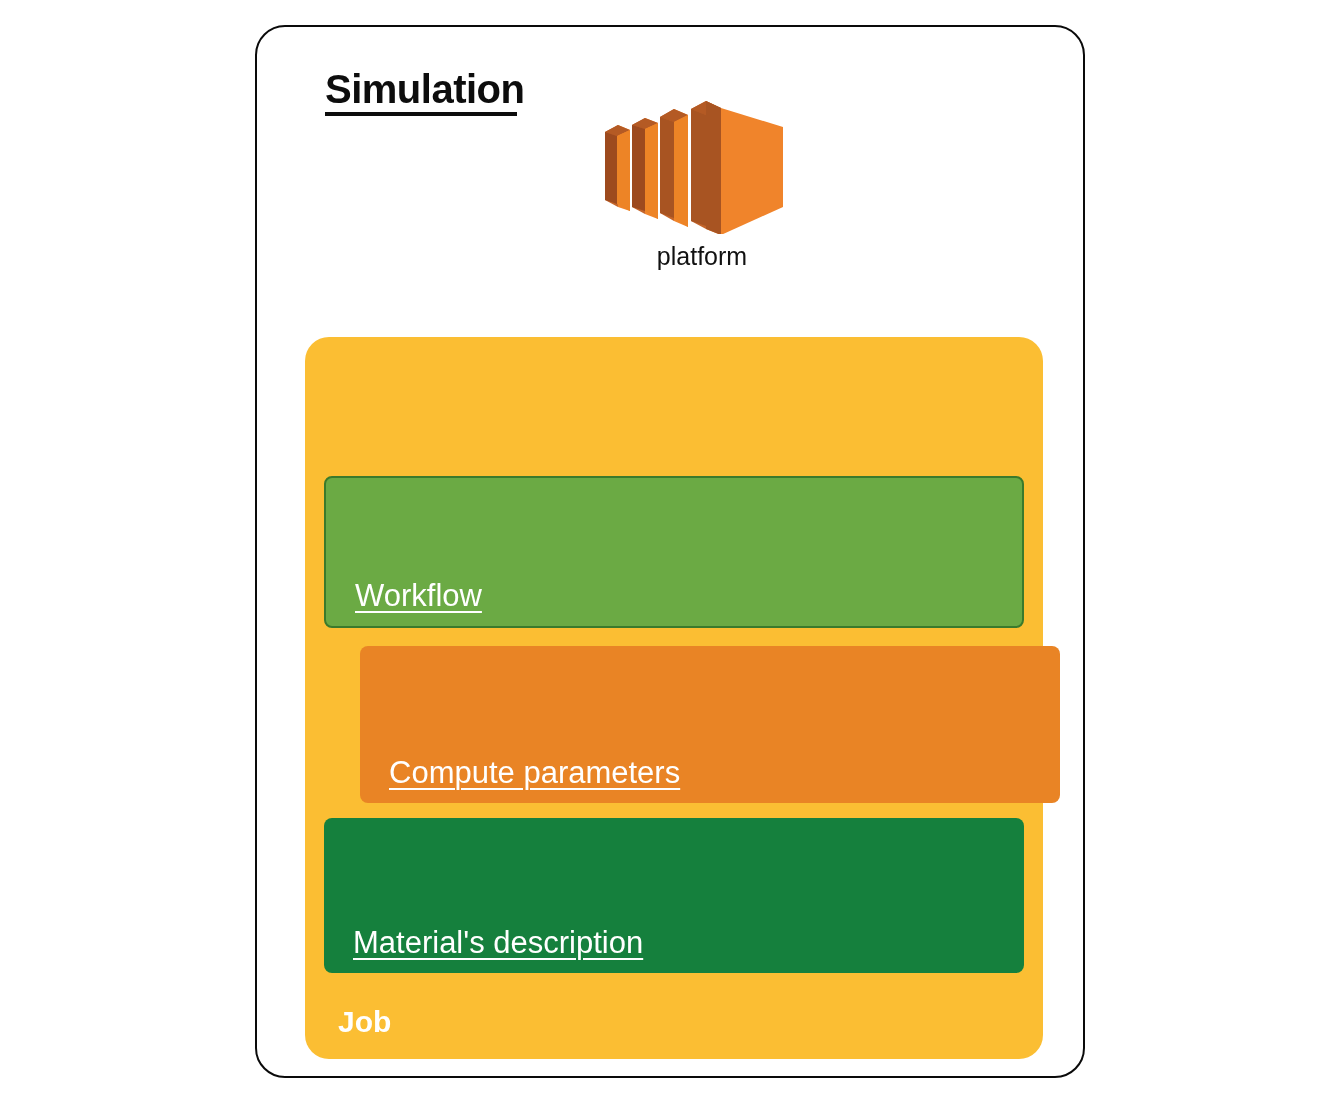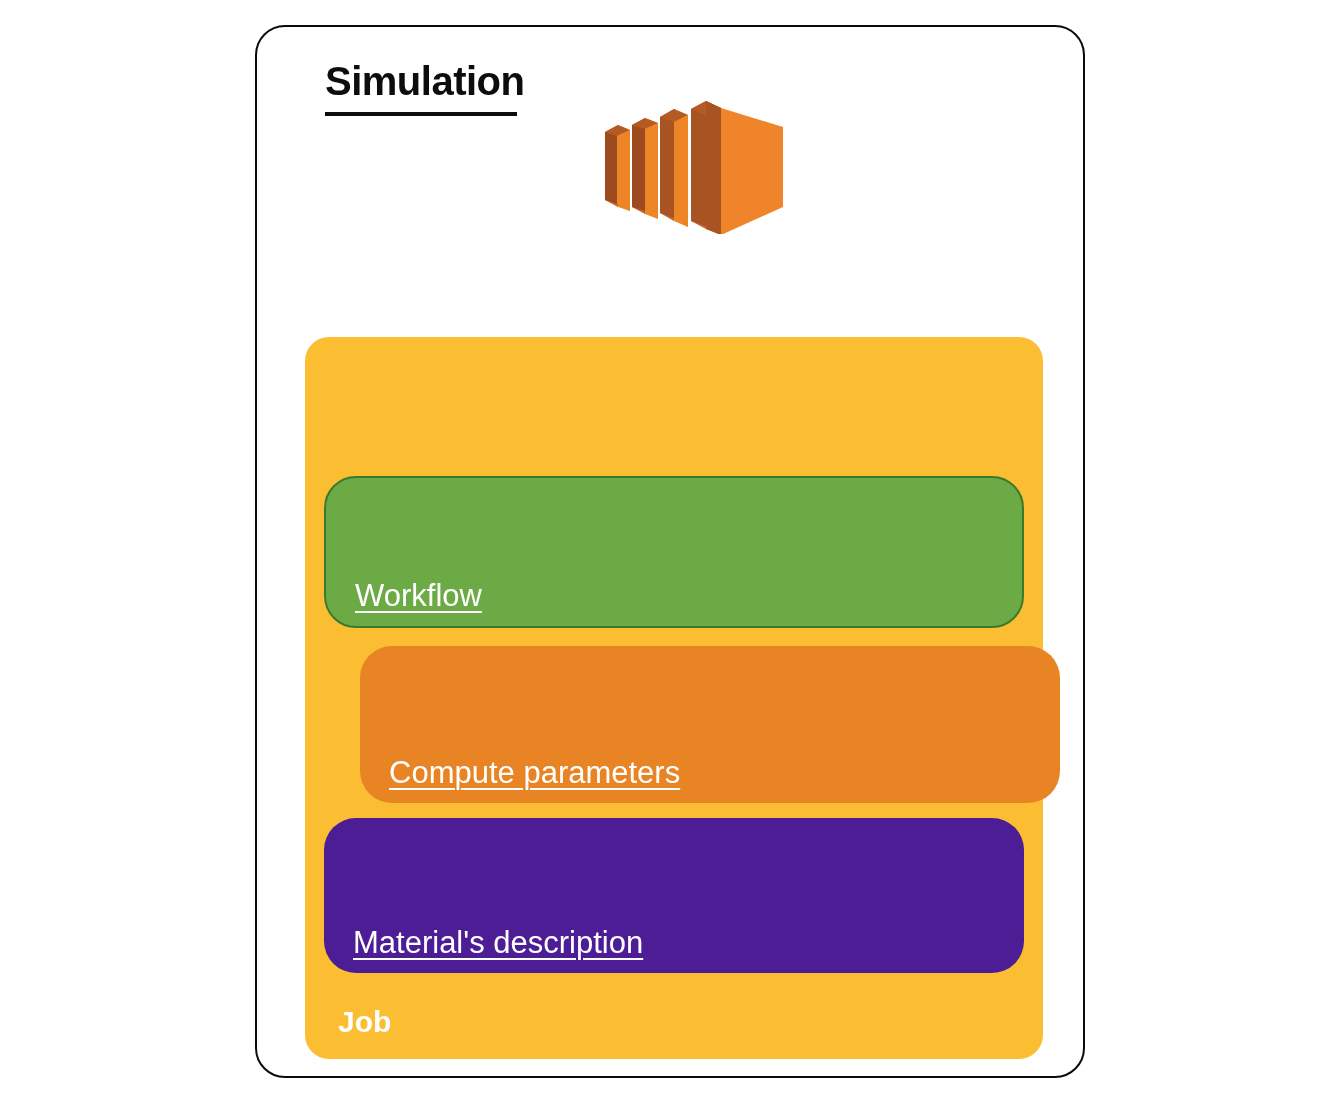--- a/index.html
+++ b/index.html
@@ -34,21 +34,21 @@
     box-sizing: border-box;
     background: #ffffff;
     border: 2px solid #0a0a0a;
     border-radius: 30px;
   }
 
   
   .sim-title {
     position: absolute;
     left: 68px;
-    top: 32px;
+    top: 40px;
     font-size: 40px;
     font-weight: bold;
     color: #0d0d0d;
     letter-spacing: -0.5px;
     white-space: nowrap;
   }
   .sim-title-underline {
     position: absolute;
     left: 68px;
     top: 85px;
@@ -101,21 +101,21 @@
     text-decoration-thickness: 2.5px;
     white-space: nowrap;
   }
 
   
   .layer {
     position: absolute;
     left: 19px;
     width: 700px;
     box-sizing: border-box;
-    border-radius: 32px;
+    border-radius: 8px;
   }
   .layer-label {
     position: absolute;
     left: 29px;
     bottom: 12px;
     font-size: 31px;
     font-weight: normal;
     color: #ffffff;
     text-decoration: underline;
     text-underline-offset: 5px;
@@ -131,21 +131,21 @@
   }
   .layer-compute {
     top: 309px;
     height: 157px;
     background: #E98425;
     margin-left: 36px;
   }
   .layer-material {
     top: 481px;
     height: 155px;
-    background: #4c1d95;
+    background: #15803d;
   }
 </style>
 </head>
 <body>
 
 <div id="canvas">
 
   <div class="sim-card">
 
     <div class="sim-title">Simulation</div>
@@ -177,20 +177,21 @@
           <polygon points="119,2 134,9 134,136 119,130" fill="#F0842B"></polygon>
           <polygon points="104,10 119,2 134,9 119,16" fill="#B45A24"></polygon>
           <polygon points="104,10 119,16 119,127 104,122" fill="#A85422"></polygon>
           <polygon points="119,16 134,9 134,136 119,127" fill="#ED8426"></polygon>
 
           <polygon points="134,9 196,28 196,108 134,136" fill="#F0842B"></polygon>
           <polygon points="119,2 134,9 134,136 119,130" fill="#A85422"></polygon>
         </svg>
       </div>
       <div class="compute-caption">
+        <span>platform</span>
       </div>
     </div>
 
     <div class="job-box">
 
       <div class="layer layer-workflow">
         <div class="layer-label">Workflow</div>
       </div>
 
       <div class="layer layer-compute">

